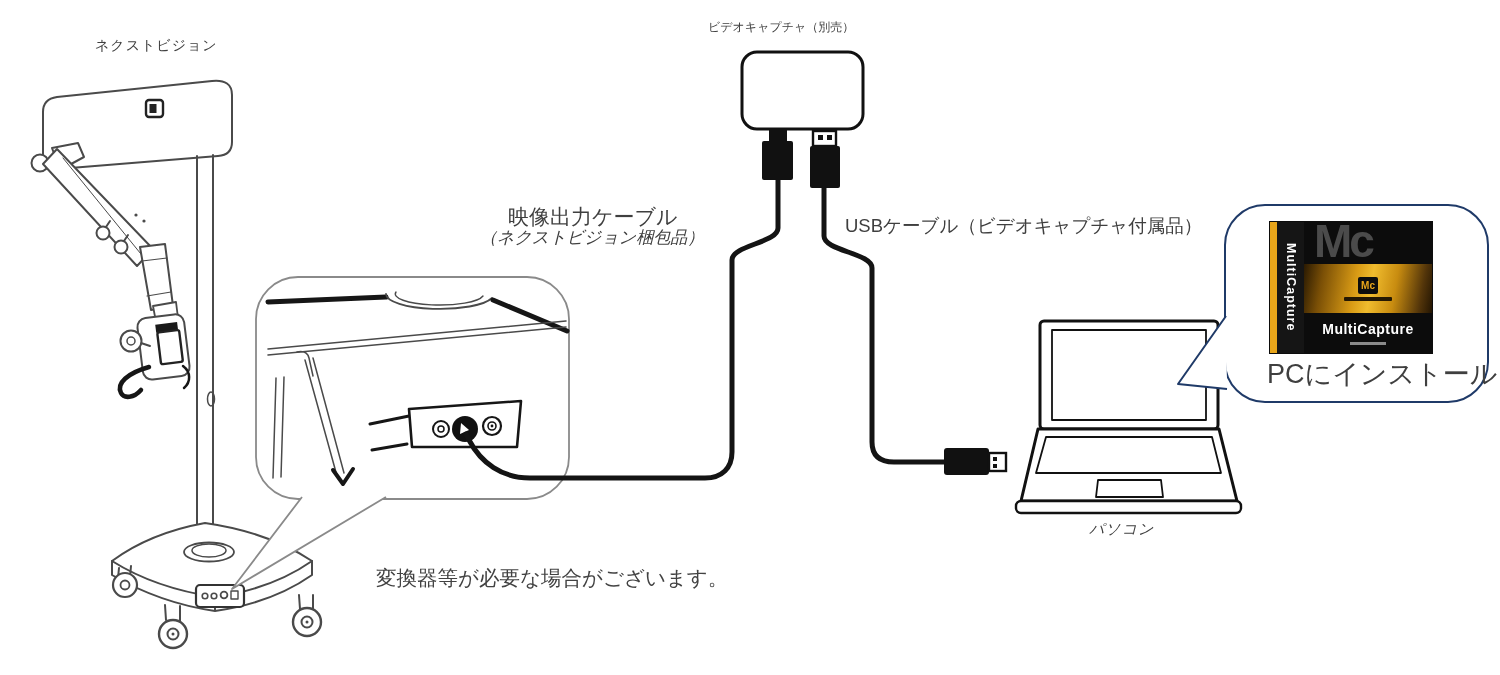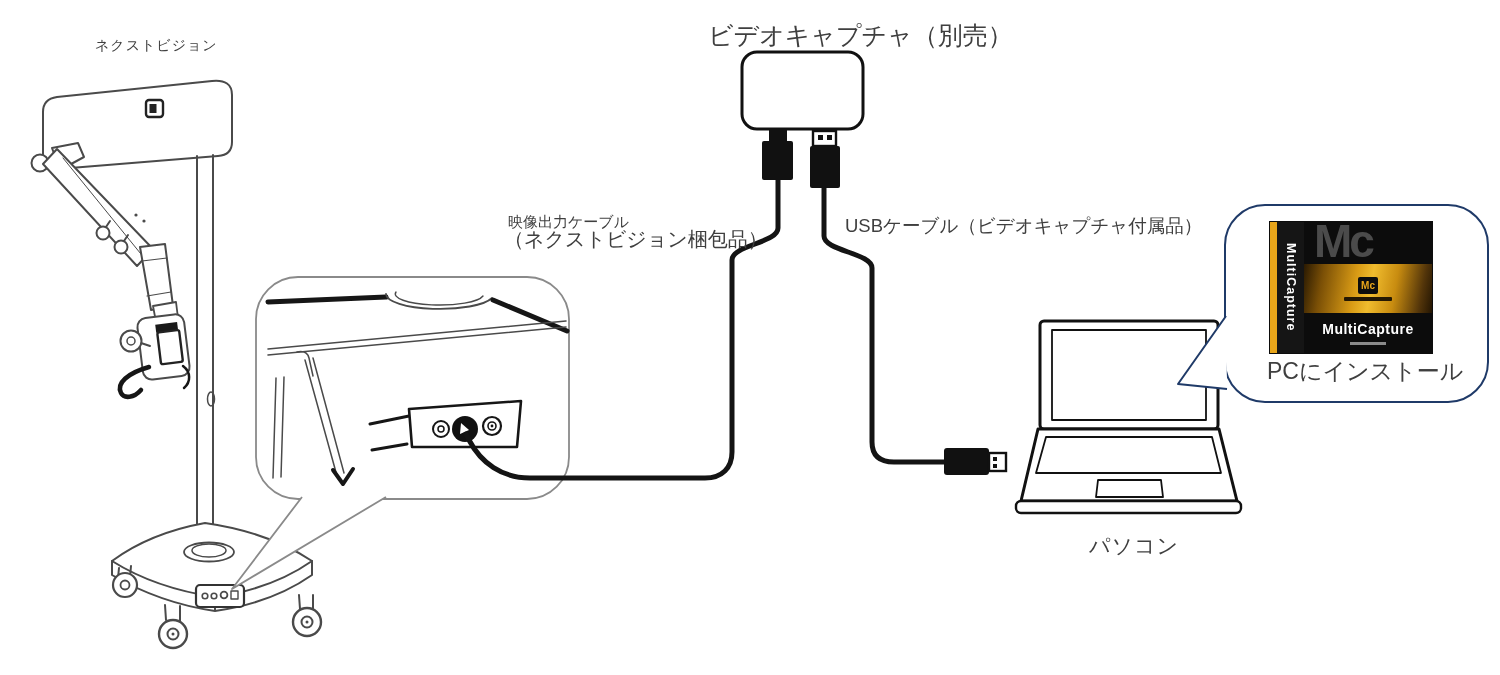--- a/index.html
+++ b/index.html
@@ -160,41 +160,42 @@
   </g>
 
   <g>
     <rect x="1225" y="205" width="263" height="197" rx="40" fill="#ffffff" stroke="#1f3a68" stroke-width="2"></rect>
     <path d="M1226,316 L1178,384 L1227,389" fill="#ffffff" stroke="#1f3a68" stroke-width="2" stroke-linejoin="round"></path>
   </g>
 </svg>
 
 <div class="lbl" style="left:95px;top:37px;font-size:14px;letter-spacing:1px;">ネクストビジョン</div>
 
-<div class="lbl" style="left:708px;top:19px;font-size:25px;">ビデオキャプチャ（別売）</div>
-
-<div class="lbl" style="left:508px;top:213px;font-size:15px;font-family:Liberation Serif, serif;">映像出力ケーブル</div>
-<div class="lbl" style="left:504px;top:226px;font-size:20px;">（ネクストビジョン梱包品）</div>
+<div class="lbl" style="left:708px;top:19px;font-size:12px;">ビデオキャプチャ（別売）</div>
+
+<div class="lbl" style="left:508px;top:203px;font-size:21px;font-family:Liberation Serif, serif;">映像出力ケーブル</div>
+<div class="lbl" style="left:480px;top:226px;font-size:17px;font-style:italic;">（ネクストビジョン梱包品）</div>
 
 <div class="lbl" style="left:845px;top:213px;font-size:18.5px;text-align:right;">USBケーブル（ビデオキャプチャ付属品）</div>
 
-<div class="lbl" style="left:1089px;top:532px;font-size:21px;letter-spacing:1px;">パソコン</div>
+<div class="lbl" style="left:1089px;top:520px;font-size:15px;letter-spacing:1px;font-style:italic;">パソコン</div>
 
 <div class="swbox">
   <div class="stripe"></div>
   <div class="spine">
     <span>MultiCapture</span>
   </div>
   <div class="main">
     <div class="watermark">Mc</div>
     <div class="band">
       <div class="badge">Mc</div>
       <div class="fineprint1"></div>
     </div>
     <div class="title">MultiCapture</div>
     <div class="fineprint2"></div>
   </div>
 </div>
 
-<div class="lbl" style="left:1267px;top:356px;font-size:23px;">PCにインストール</div>
+<div class="lbl" style="left:1267px;top:356px;font-size:27px;">PCにインストール</div>
 
 <div class="note">
+  <span class="indent">変換器等が必要な場合がございます。</span>
 </div>
 
 </body></html>

